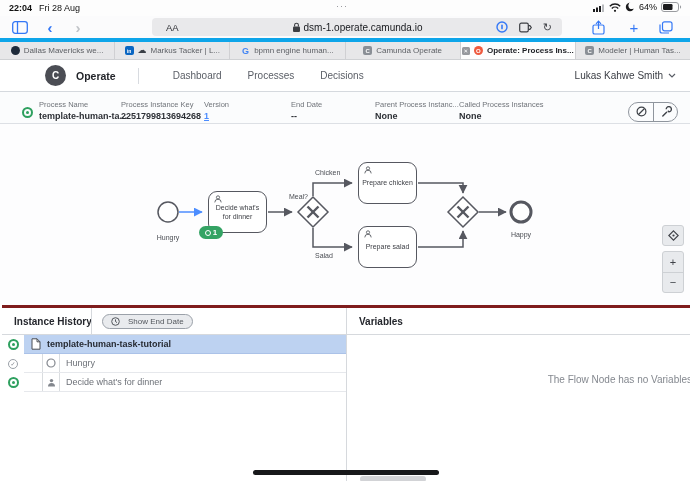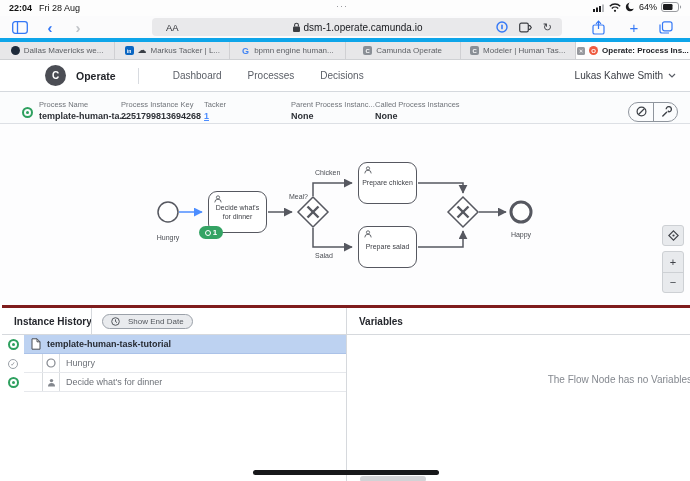--- a/index.html
+++ b/index.html
@@ -209,28 +209,28 @@
     <span class="tab-label">Markus Tacker | L...</span>
   </div>
   <div class="tab">
     <span class="fv fv-google">G</span>
     <span class="tab-label">bpmn engine human...</span>
   </div>
   <div class="tab">
     <span class="fv fv-camunda">C</span>
     <span class="tab-label">Camunda Operate</span>
   </div>
-  <div class="tab">
-    <span class="fv fv-camunda">C</span>
-    <span class="tab-label">Modeler | Human Tas...</span>
-  </div>
   <div class="tab active">
     <span class="tab-close">✕</span>
     <span class="fv fv-operate">O</span>
     <span class="tab-label">Operate: Process Ins...</span>
+  </div>
+  <div class="tab">
+    <span class="fv fv-camunda">C</span>
+    <span class="tab-label">Modeler | Human Tas...</span>
   </div>
 </div>
 
 <div class="app-header">
   <div class="logo-circle">C</div>
   <div class="product-name">Operate</div>
   <div class="hdr-divider"></div>
   <div class="nav">
     <span class="nav-item">Dashboard</span>
     <span class="nav-item">Processes</span>
@@ -250,22 +250,26 @@
     </span>
   <div class="ib-field f1">
     <div class="ib-label">Process Name</div>
     <div class="ib-value">template-human-ta...</div>
   </div>
   <div class="ib-field f2">
     <div class="ib-label">Process Instance Key</div>
     <div class="ib-value">2251799813694268</div>
   </div>
   <div class="ib-field f3">
-    <div class="ib-label">Tacker</div>
+    <div class="ib-label">Version</div>
     <div class="ib-value ib-link">1</div>
+  </div>
+  <div class="ib-field f5">
+    <div class="ib-label">End Date</div>
+    <div class="ib-value">--</div>
   </div>
   <div class="ib-field f6">
     <div class="ib-label">Parent Process Instanc...</div>
     <div class="ib-value">None</div>
   </div>
   <div class="ib-field f7">
     <div class="ib-label">Called Process Instances</div>
     <div class="ib-value">None</div>
   </div>
   <div class="ib-actions">

